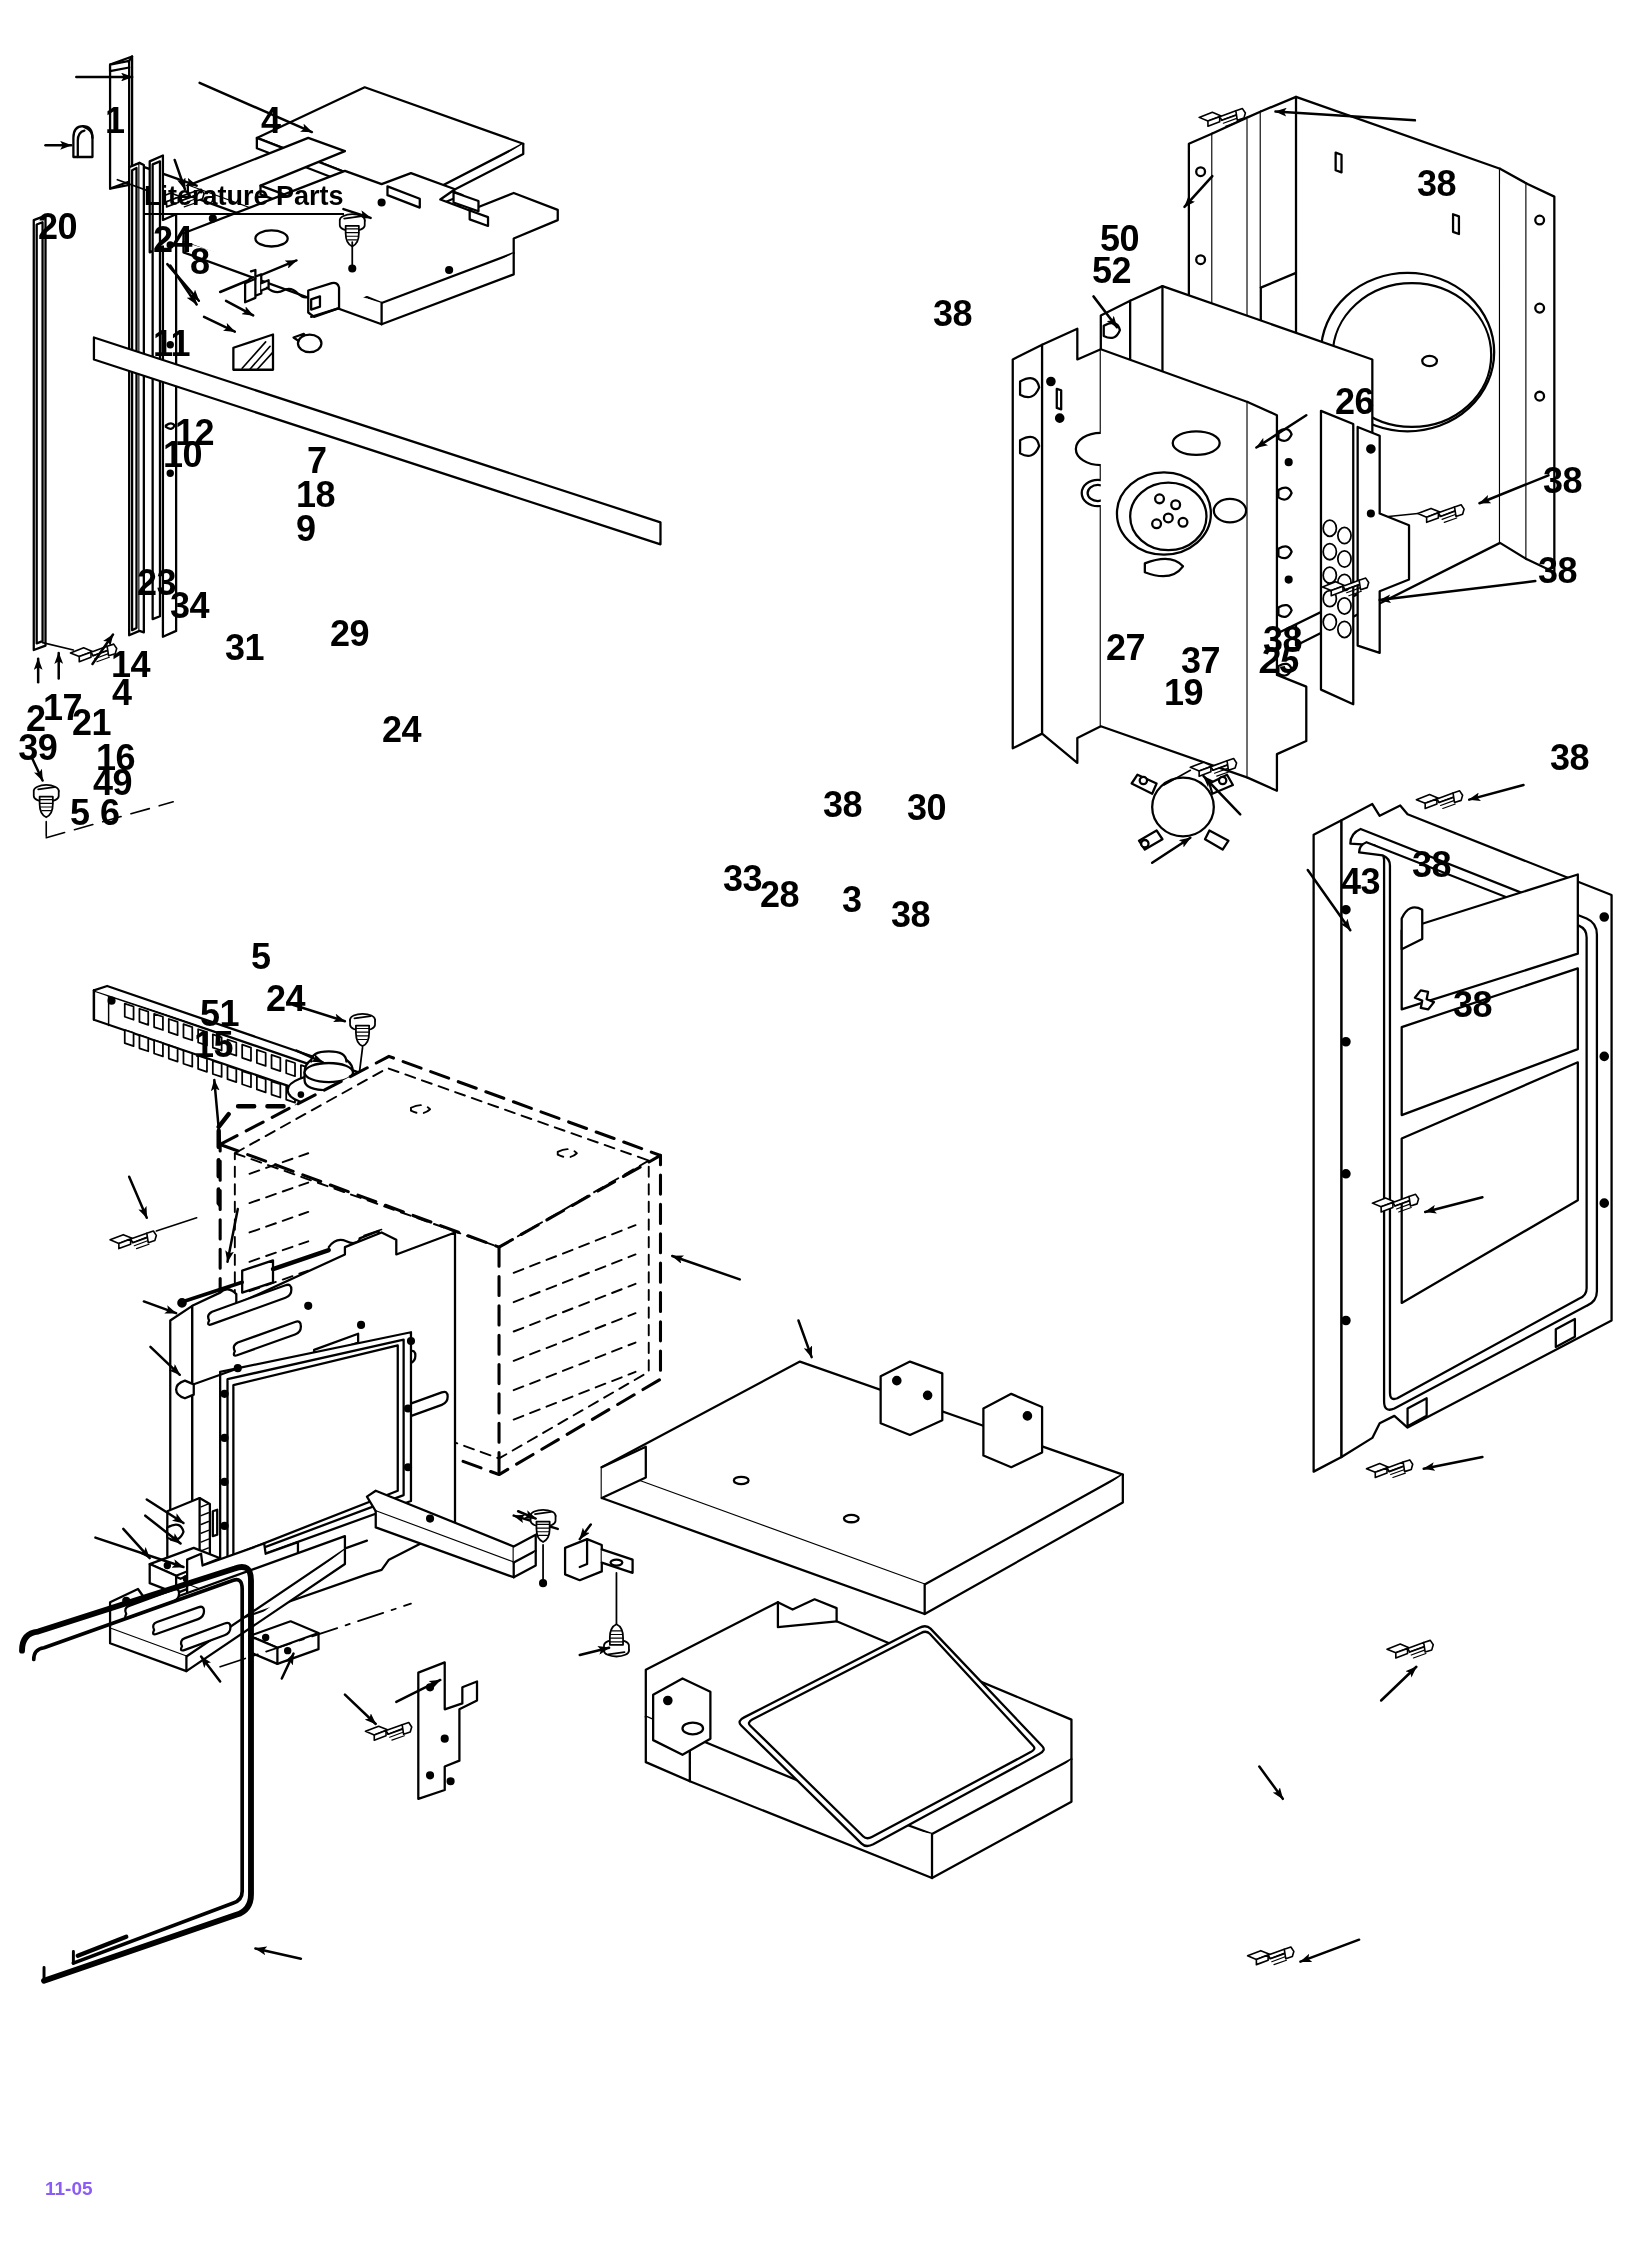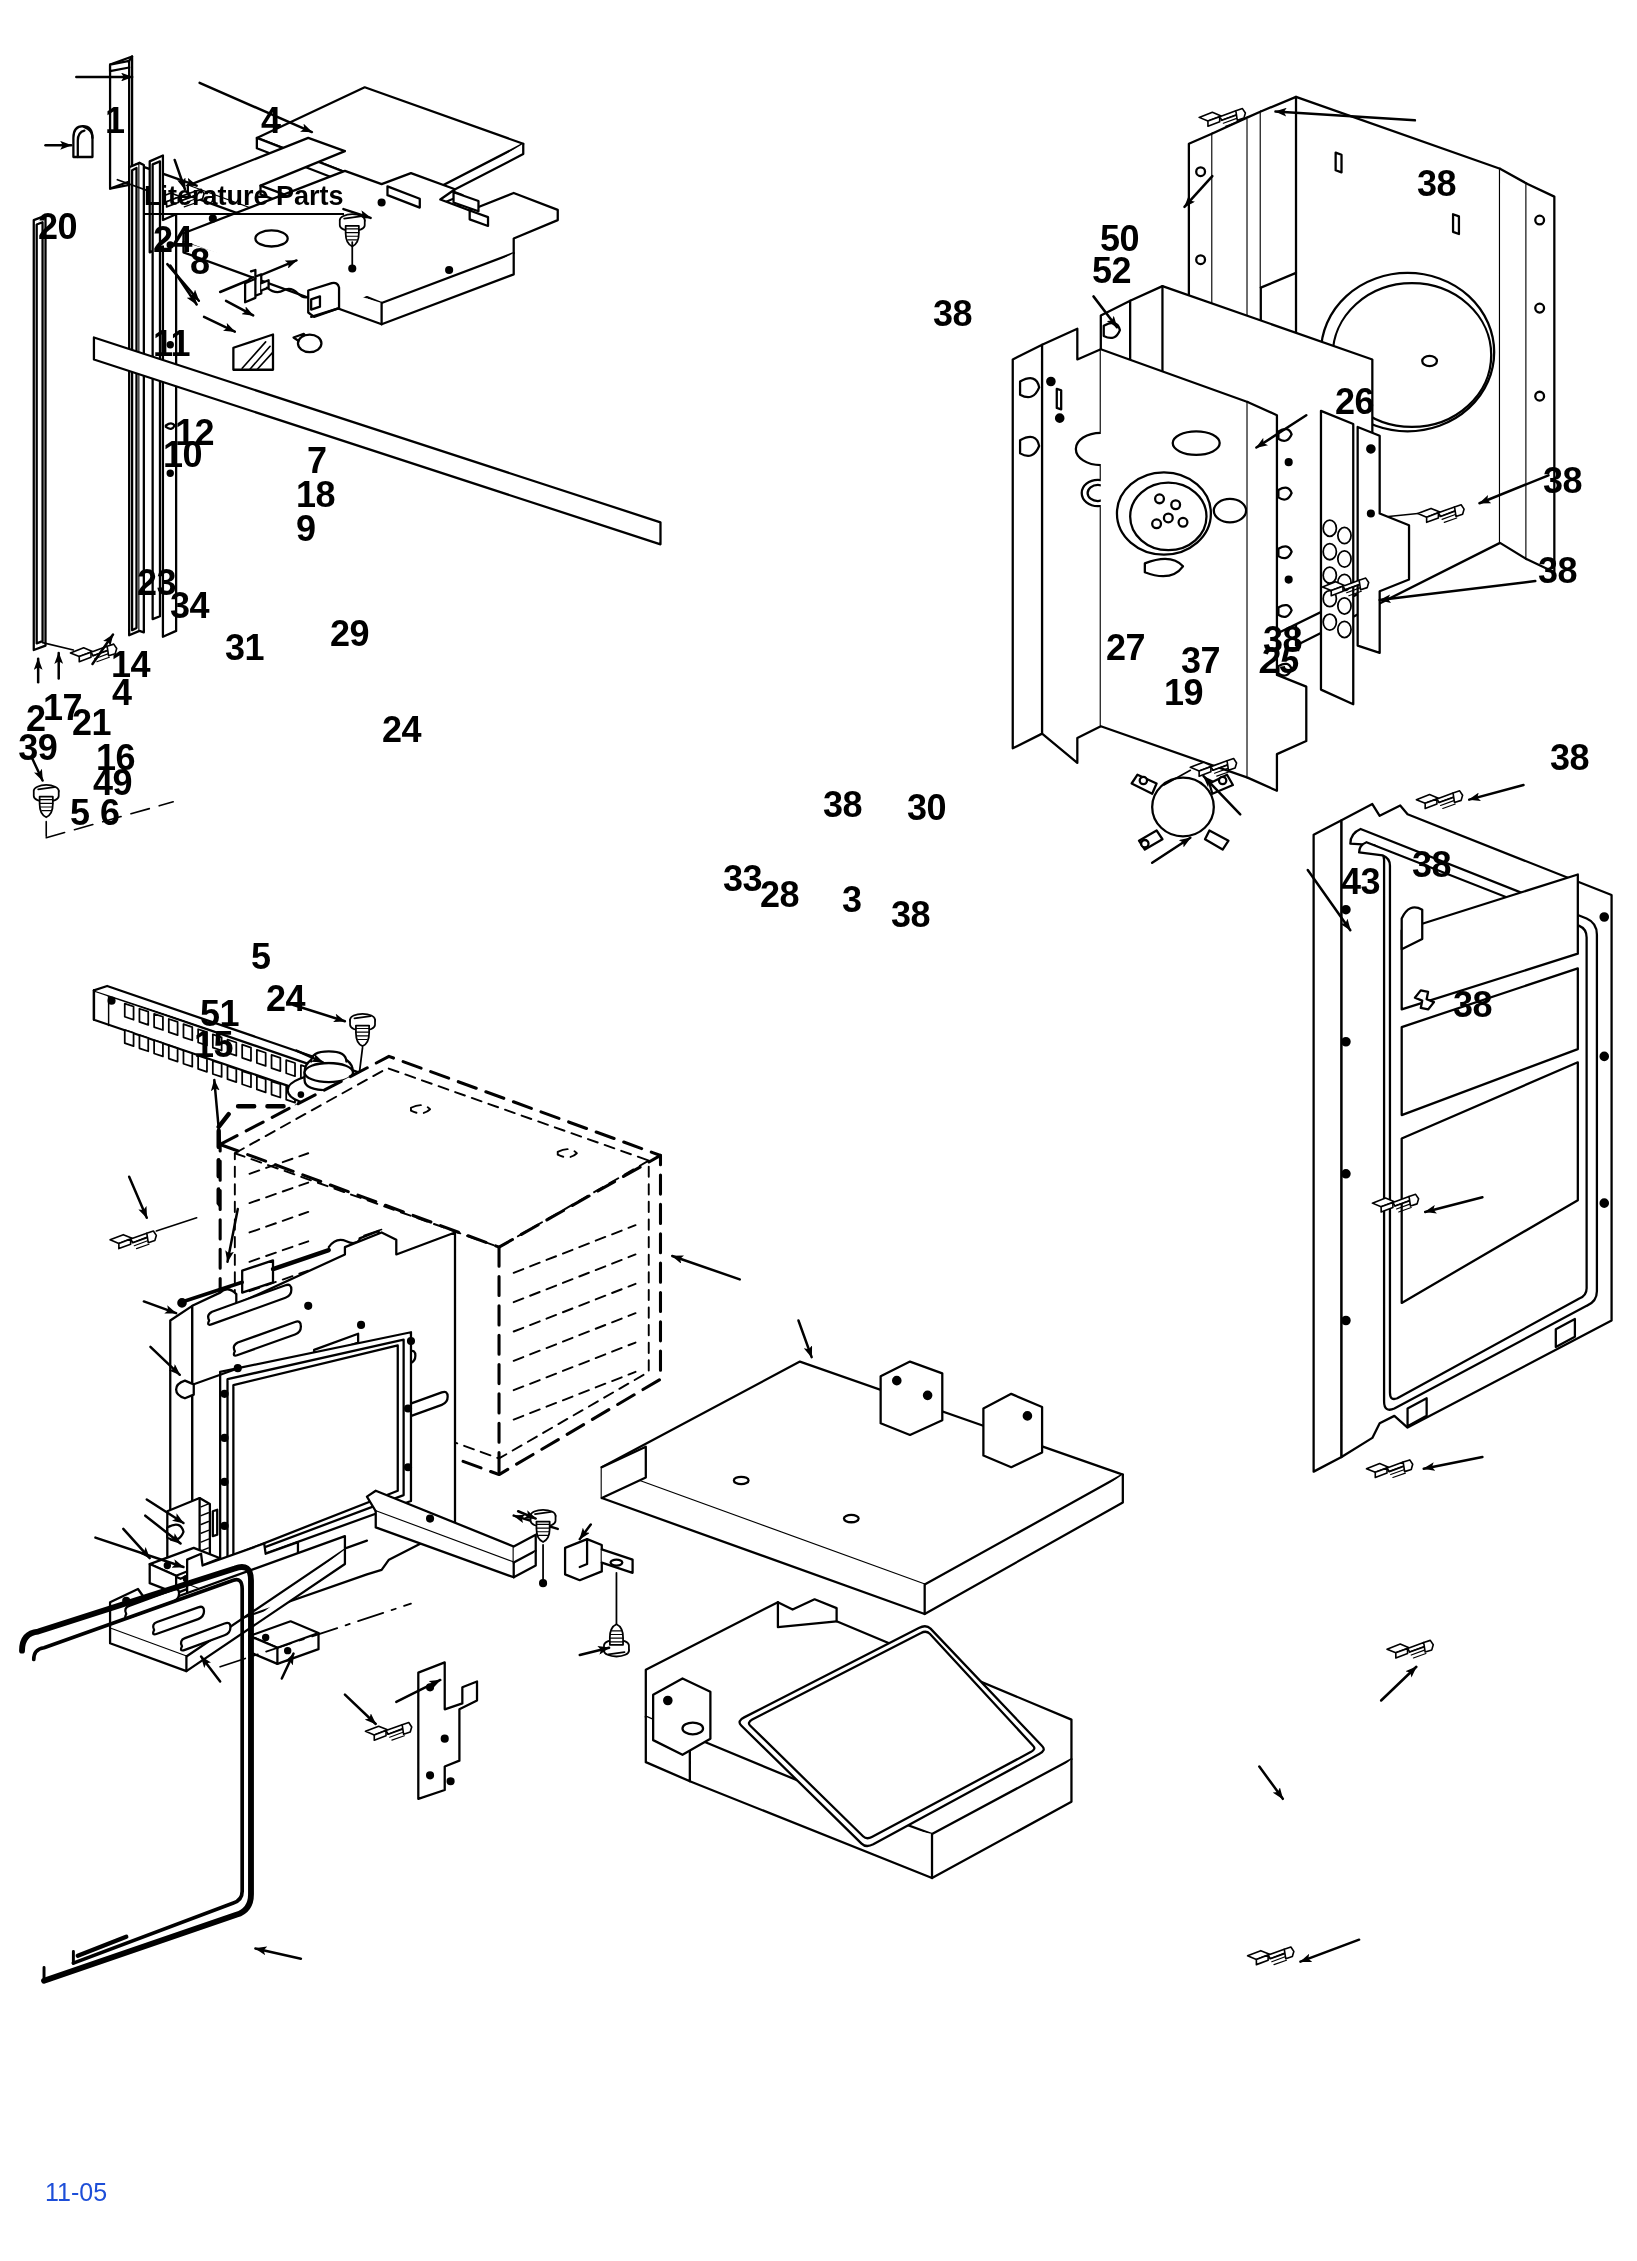--- a/index.html
+++ b/index.html
@@ -29,23 +29,23 @@
     font-size:27px;
     color:#000;
     white-space:nowrap;
     border-bottom:2.4px solid #000;
     padding-bottom:2.9px;
     line-height:1;
   }
   .footer{
     position:absolute;
     font-family:"Liberation Sans", sans-serif;
-    font-weight:400;
-    font-size:25px;
-    color:#1d4ed8;
+    font-weight:700;
+    font-size:19px;
+    color:#8b5cf6;
     letter-spacing:0px;
   }
 </style>
 </head>
 <body>
 
 <div id="sheet">
 
   <svg id="art" viewBox="0 0 2232 3082" preserveAspectRatio="none" xmlns="http://www.w3.org/2000/svg">
     <defs>

